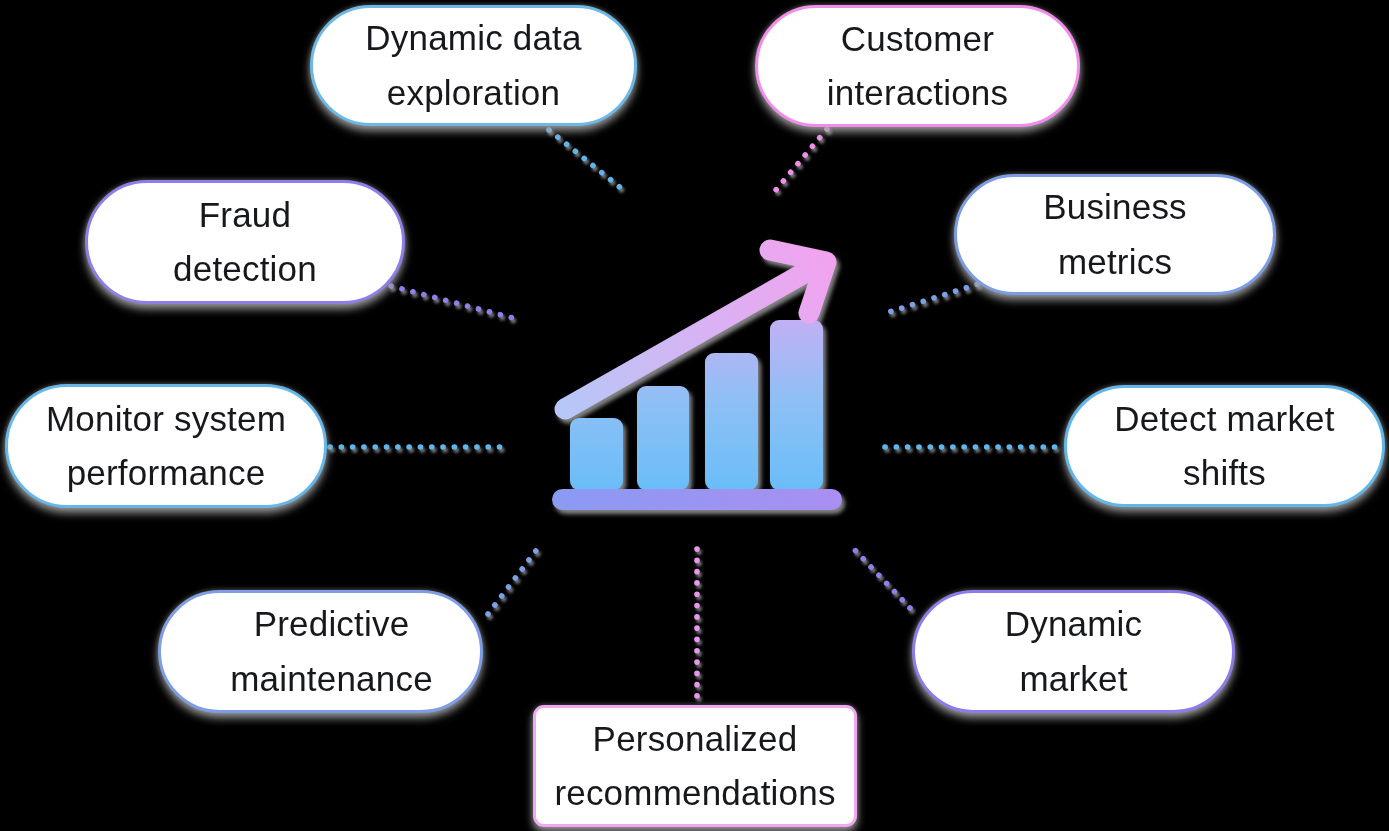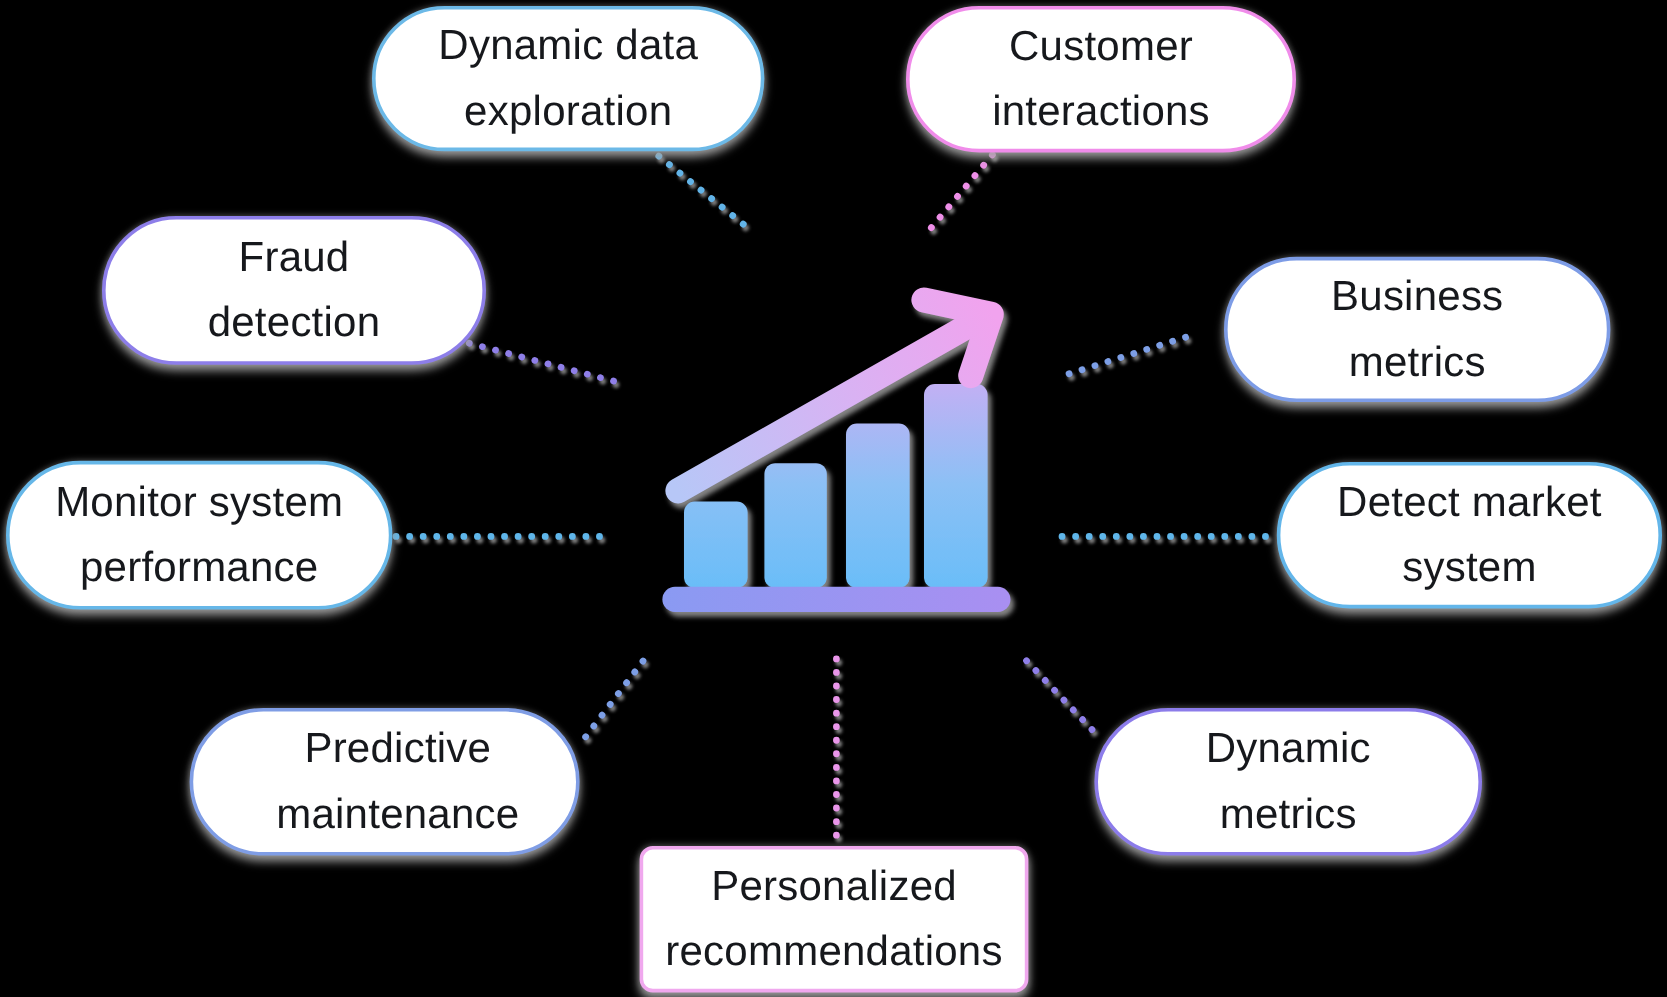--- a/index.html
+++ b/index.html
@@ -44,21 +44,21 @@
   .dotline {
     fill: none;
     stroke-width: 5.6;
     stroke-linecap: round;
     stroke-dasharray: 0.1 11.2;
   }
   
   #node-dde { left: 310px; top: 5px;   width: 327px; height: 121px; }
   #node-ci  { left: 755px; top: 5px;   width: 325px; height: 122px; }
   #node-fd  { left: 85px;  top: 180px; width: 320px; height: 124px; align-items: center; }
-  #node-bm  { left: 1020px; top: 174px; width: 322px; height: 121px; margin-top: 40px; }
+  #node-bm  { left: 954px; top: 174px; width: 322px; height: 121px; }
   #node-msp { left: 5px;   top: 384px; width: 322px; height: 124px; }
   #node-dms { left: 1064px;top: 385px; width: 321px; height: 122px; }
   #node-pm  { left: 158px; top: 590px; width: 325px; height: 123px; padding-left: 22px; }
   #node-dp  { left: 912px; top: 590px; width: 323px; height: 123px; }
   #node-pr  { left: 533px; top: 705px; width: 324px; height: 122px; border-radius: 11px; }
 </style>
 </head>
 <body>
 
 <div id="canvas">
@@ -130,31 +130,31 @@
 metrics</span>
   </div>
 
   <div class="bubble" id="node-msp" style="border-color: rgb(102, 183, 232);">
     <span class="label">Monitor system
 performance</span>
   </div>
 
   <div class="bubble" id="node-dms" style="border-color: rgb(99, 182, 234);">
     <span class="label">Detect market
-system</span>
+shifts</span>
   </div>
 
   <div class="bubble" id="node-pm" style="border-color: rgb(127, 157, 229);">
     <span class="label">Predictive
 maintenance</span>
   </div>
 
   <div class="bubble" id="node-dp" style="border-color: rgb(140, 124, 234);">
     <span class="label">Dynamic
-metrics</span>
+market</span>
   </div>
 
   <div class="bubble" id="node-pr" style="border-color: rgb(240, 168, 238);">
     <span class="label">Personalized
 recommendations</span>
   </div>
 
 </div>
 
 </body></html>

